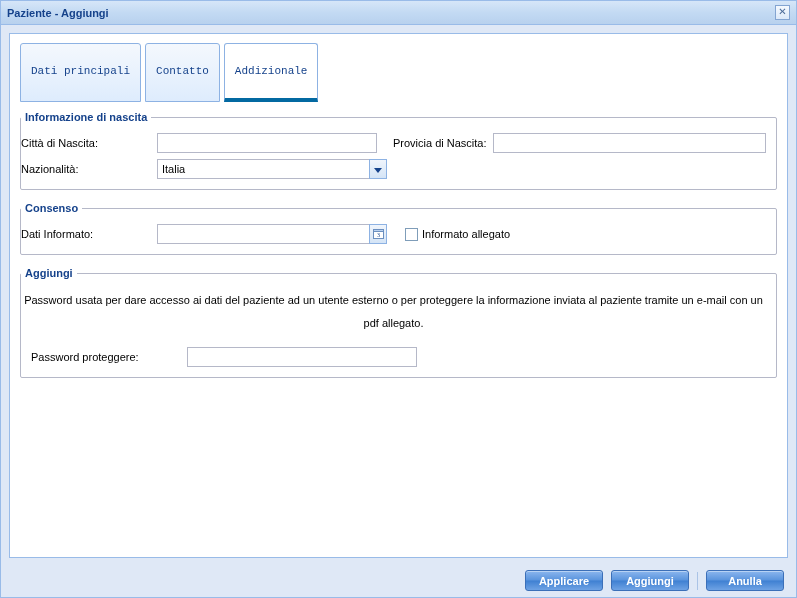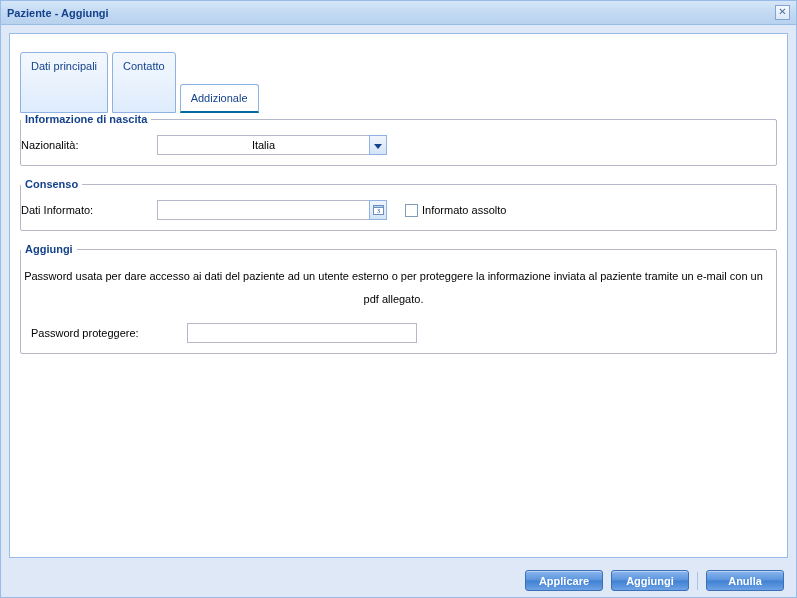--- a/index.html
+++ b/index.html
@@ -57,36 +57,36 @@
     border: 1px solid #99bbe8;
     padding: 8px 10px 12px 10px;
     position: relative;
   }
   .tabs {
     display: flex;
     gap: 4px;
     margin-bottom: 10px;
   }
   .tab {
-    padding: 7px 10px;
+    padding: 21px 10px;
     border: 1px solid #8db2e3;
     border-radius: 3px 3px 0 0;
     background: linear-gradient(to bottom,#f4f8fd,#deecfd);
     color: #15428b;
     cursor: pointer;
     font-size: 11px;
     position: relative;
-    top: 10px;
+    top: 1px;
+    font-family: Liberation Mono, monospace;
   }
   .tab.active {
     background: #fff;
-    border-bottom: 2px solid #0369a1;
+    border-bottom: 4px solid #0369a1;
     font-weight: normal;
     z-index: 2;
-    margin-top: 32px;
   }
   fieldset {
     border: 1px solid #b5b8c8;
     border-radius: 2px;
     margin-bottom: 12px;
     padding: 10px 10px 10px 0;
     position: relative;
   }
   legend {
     color: #15428b;
@@ -121,21 +121,20 @@
   }
   .combo-input {
     height: 20px;
     border: 1px solid #b5b8c8;
     border-right: none;
     background: #fff;
     padding: 1px 4px;
     font-size: 11px;
     font-family: inherit;
     width: 212px;
-    text-align: center;
   }
   .combo-trigger {
     width: 18px;
     height: 20px;
     border: 1px solid #8db2e3;
     background: linear-gradient(to bottom,#f0f5fc,#d4e4f6);
     display:flex;
     align-items:center;
     justify-content:center;
     cursor:pointer;
@@ -223,20 +222,26 @@
     <div class="content-panel">
 
       <div class="tabs">
         <div class="tab">Dati principali</div>
         <div class="tab">Contatto</div>
         <div class="tab active">Addizionale</div>
       </div>
 
       <fieldset>
         <legend>Informazione di nascita</legend>
+        <div class="row">
+          <span class="lbl">Città di Nascita:</span>
+          <input class="input-text" style="width: 220px;" value="">
+          <span class="lbl" style="width:auto; min-width:auto; margin-left:10px">Provicia di Nascita:</span>
+          <input class="input-text" style="flex: 1 1 0%;" value="">
+        </div>
         <div class="row">
           <span class="lbl">Nazionalità:</span>
           <div class="combo-wrap">
             <input class="combo-input" value="Italia" style="">
             <div class="combo-trigger">
               <span>
                 <svg viewBox="0 0 8 5">
                     <path d="M0 0 L8 0 L4 5 Z" fill="#15428b"></path>
                   </svg>
               </span>
@@ -256,21 +261,21 @@
                 <svg width="11" height="11" viewBox="0 0 11 11">
                   <rect x="0.5" y="1.5" width="10" height="9" fill="#fff" stroke="#6b8fbf"></rect>
                   <rect x="0.5" y="1.5" width="10" height="2" fill="#b9d1f0" stroke="#6b8fbf"></rect>
                   <text x="5.5" y="9" text-anchor="middle" font-size="6" fill="#15428b" font-family="Tahoma">3</text>
                 </svg>
               </span>
             </div>
           </div>
           <div style="margin-left:12px; display:flex; align-items:center;">
             <div class="checkbox"></div>
-            <span>Informato assolto</span>
+            <span>Informato allegato</span>
           </div>
         </div>
       </fieldset>
 
       <fieldset>
         <legend>Aggiungi</legend>
         <div class="password-desc">Password usata per dare accesso ai dati del paziente ad un utente esterno o per proteggere la informazione inviata al paziente tramite un e-mail con un pdf allegato.</div>
         <div class="row" style="padding-left:10px">
           <span class="lbl" style="width:150px;min-width:150px">Password proteggere:</span>
           <input class="input-text" style="width: 230px;" type="password" value="">

